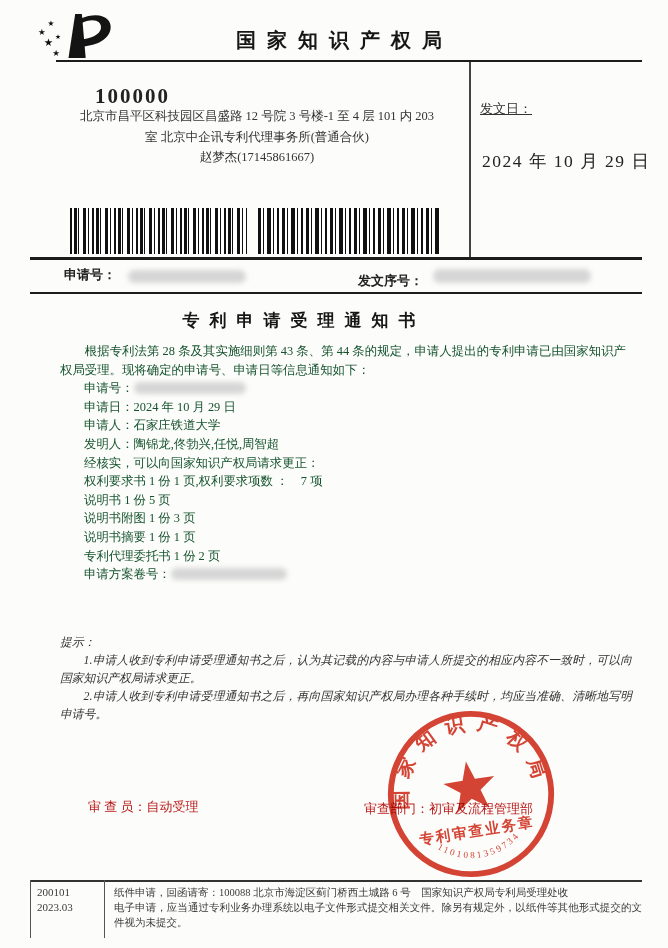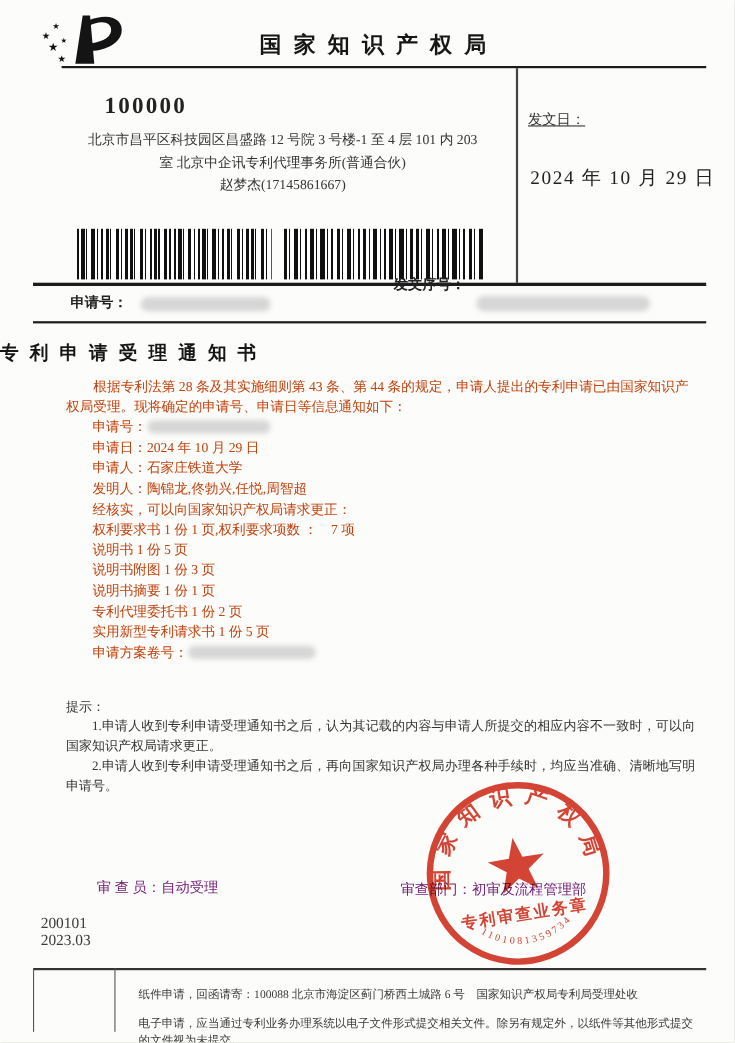--- a/index.html
+++ b/index.html
@@ -8,49 +8,49 @@
     background:#fcfcfa;color:#2b2b2b;overflow:hidden;
     font-family:"Liberation Serif","DejaVu Serif",serif;
     box-shadow:0 0 6px rgba(0,0,0,.25);
   }
   .abs{position:absolute;}
   .rule{position:absolute;background:#1c1c1c;}
   
   .agency-title{left:236px;top:27px;font-size:20px;font-weight:bold;letter-spacing:11px;white-space:nowrap;color:#161616;}
   
   .postal{left:95px;top:84px;font-size:21px;font-weight:bold;letter-spacing:2px;color:#222;}
-  .addr{left:58px;top:117px;width:398px;text-align:center;font-size:12.5px;line-height:20.5px;color:#333;}
+  .addr{left:58px;top:106px;width:398px;text-align:center;font-size:12.5px;line-height:20.5px;color:#333;}
   .dispatch-label{left:480px;top:100px;font-size:13px;color:#333;text-decoration:underline;}
   .dispatch-date{left:482px;top:149px;font-size:17.5px;letter-spacing:1.5px;color:#222;white-space:nowrap;}
   
   .barcode{position:absolute;top:208px;height:46px;}
   .bc1{left:70px;width:177px;background:repeating-linear-gradient(90deg,#101010 0 2px,#fff 2px 4px,#101010 4px 7px,#fff 7px 8px,#101010 8px 9px,#fff 9px 13px,#101010 13px 16px,#fff 16px 18px,#101010 18px 19px,#fff 19px 22px);}
   .bc2{left:258px;width:182px;background:repeating-linear-gradient(90deg,#101010 0 3px,#fff 3px 5px,#101010 5px 6px,#fff 6px 9px,#101010 9px 13px,#fff 13px 15px,#101010 15px 16px,#fff 16px 19px,#101010 19px 21px,#fff 21px 24px);}
   
   .ref-label{font-size:13px;font-weight:bold;color:#222;}
   .redact{display:inline-block;border-radius:8px;background:#d6d6d6;filter:blur(2.5px);vertical-align:-2px;}
   
-  .notice-title{left:0;top:309px;width:608px;text-align:left;font-size:17px;font-weight:bold;letter-spacing:10px;color:#161616;}
+  .notice-title{left:0;top:309px;width:608px;text-align:center;font-size:17px;font-weight:bold;letter-spacing:10px;color:#161616;}
   
-  .body{left:60px;top:342px;width:566px;font-size:12.4px;line-height:18.6px;color:#c2410c;}
+  .body{left:60px;top:342px;width:566px;font-size:12.4px;line-height:18.6px;color:#14532d;}
   .body p{margin:0;}
   .intro{text-indent:2em;text-align:justify;}
   .ind{padding-left:24px;}
   
-  .tips{left:60px;top:633px;width:572px;font-size:11.8px;line-height:18px;color:#333;}
+  .tips{left:60px;top:633px;width:572px;font-size:11.8px;line-height:18px;color:#333;font-style:italic;}
   .tips p{margin:0;}
   .tip{text-indent:2em;text-align:justify;}
   
-  .signoff-line{font-size:13px;color:#701a75;}
+  .signoff-line{font-size:13px;color:#b91c1c;}
   
   .seal{left:383px;top:706px;width:176px;height:176px;transform:rotate(-9deg);opacity:.9;mix-blend-mode:multiply;}
   
-  .footer-codes{left:37px;top:833px;font-size:14px;line-height:15px;color:#3a3a3a;}
+  .footer-codes{left:37px;top:885px;font-size:11px;line-height:15px;color:#3a3a3a;}
   .footer-text{left:114px;top:885px;width:528px;font-size:10.5px;line-height:15px;color:#3a3a3a;text-align:justify;}
-  .footer-text p{margin:12px;}
+  .footer-text p{margin:0;}
 </style>
 </head>
 <body>
 
 <div class="doc">
 
   <svg class="abs" style="left:36px;top:10px;" width="86" height="52" viewBox="0 0 90 54">
     <text x="2" y="26" font-size="9" fill="#111">★</text>
     <text x="12" y="17" font-size="8" fill="#111">★</text>
     <text x="8" y="38" font-size="11" fill="#111">★</text>
@@ -75,40 +75,39 @@
   <div class="abs dispatch-label">发文日：</div>
   <div class="abs dispatch-date">2024 年 10 月 29 日</div>
 
   <div class="barcode bc1"></div>
   <div class="barcode bc2"></div>
 
   <div class="rule" style="left:30px;top:257px;width:612px;height:2.5px;"></div>
 
   <span class="abs ref-label" style="left:64px;top:266px;">申请号：</span>
   <span class="abs redact" style="left:128px;top:270px;width:118px;height:13px;"></span>
-  <span class="abs ref-label" style="left:358px;top:250px;">发文序号：</span>
+  <span class="abs ref-label" style="left:358px;top:272px;">发文序号：</span>
   <span class="abs redact" style="left:433px;top:269px;width:158px;height:14px;"></span>
 
   <div class="rule" style="left:30px;top:292px;width:612px;height:1.5px;"></div>
 
   <div class="abs notice-title">专利申请受理通知书</div>
 
   <div class="abs body">
     <p class="intro">根据专利法第 28 条及其实施细则第 43 条、第 44 条的规定，申请人提出的专利申请已由国家知识产权局受理。现将确定的申请号、申请日等信息通知如下：</p>
     <p class="ind"><span>申请号：</span><span class="redact" style="width:112px;height:12px;"></span></p>
     <p class="ind"><span>申请日：</span><span>2024 年 10 月 29 日</span></p>
     <p class="ind"><span>申请人：</span><span>石家庄铁道大学</span></p>
     <p class="ind"><span>发明人：</span><span>陶锦龙,佟勃兴,任悦,周智超</span></p>
     <p class="ind">经核实，可以向国家知识产权局请求更正：</p>
     <p class="ind">权利要求书 1 份 1 页,权利要求项数 ：　7 项</p>
     <p class="ind">说明书 1 份 5 页</p>
     <p class="ind">说明书附图 1 份 3 页</p>
     <p class="ind">说明书摘要 1 份 1 页</p>
     <p class="ind">专利代理委托书 1 份 2 页</p>
-    <p class="ind">实用新型专利请求书 1 份 5 页</p>
     <p class="ind"><span>申请方案卷号：</span><span class="redact" style="width:116px;height:12px;"></span></p>
   </div>
 
   <div class="abs tips">
     <p>提示：</p>
     <p class="tip">1.申请人收到专利申请受理通知书之后，认为其记载的内容与申请人所提交的相应内容不一致时，可以向国家知识产权局请求更正。</p>
     <p class="tip">2.申请人收到专利申请受理通知书之后，再向国家知识产权局办理各种手续时，均应当准确、清晰地写明申请号。</p>
   </div>
 
   <div class="abs signoff-line" style="left:88px;top:798px;"><span>审 查 员：</span><span>自动受理</span></div>

